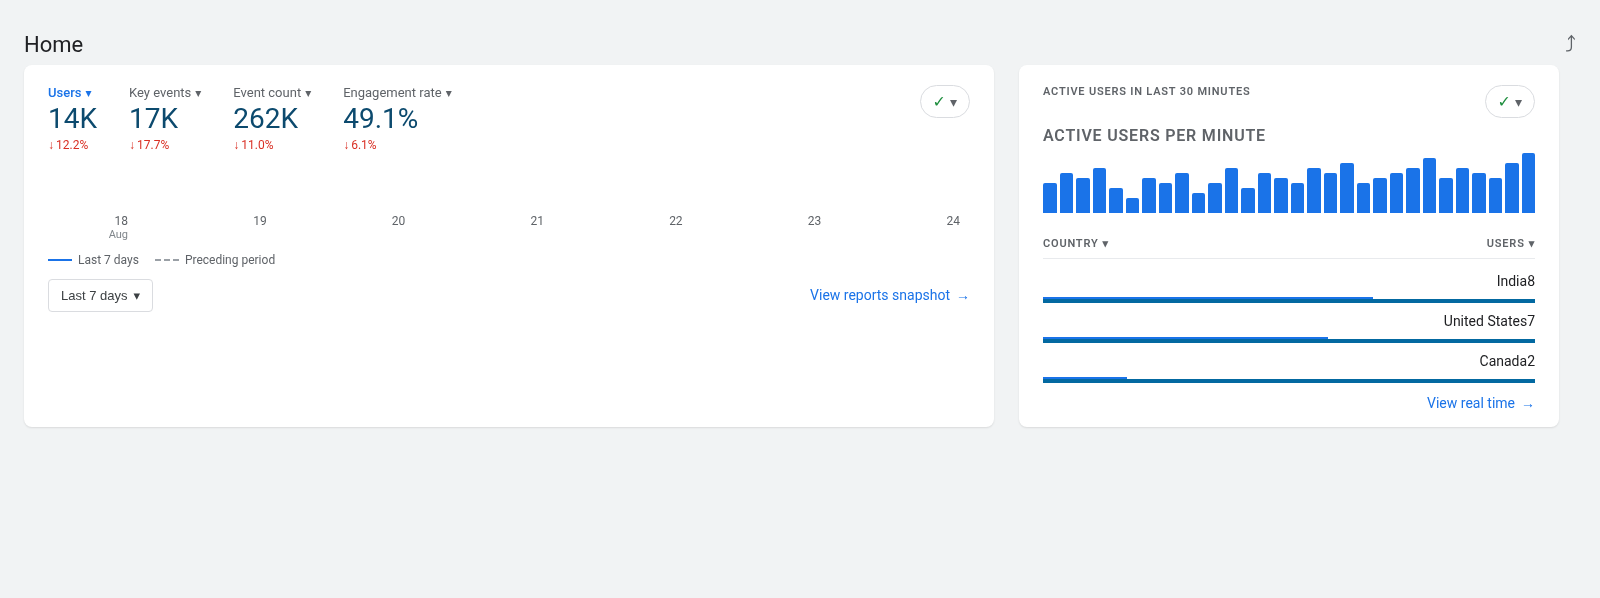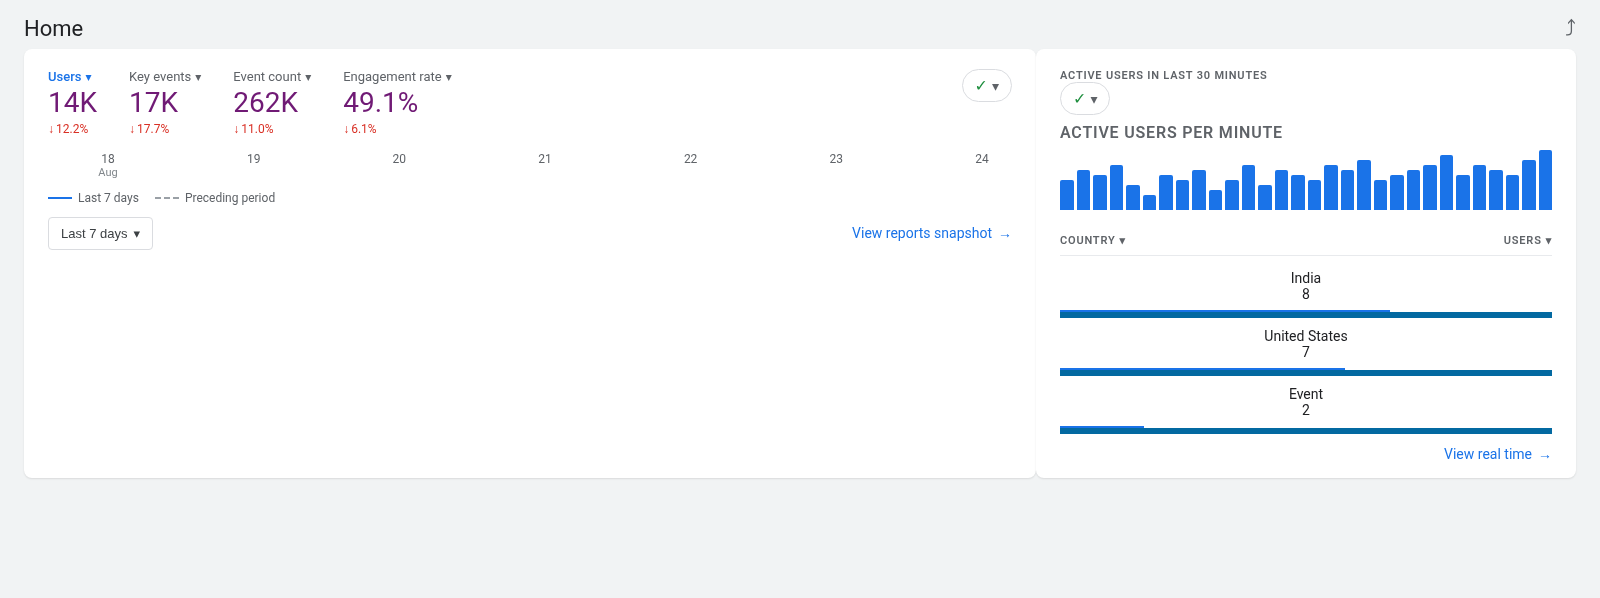--- a/index.html
+++ b/index.html
@@ -6,37 +6,37 @@
     body {
       font-family: 'Google Sans', Roboto, Arial, sans-serif;
       background: #f1f3f4;
       color: #202124;
       font-size: 14px;
     }
     .page-header {
       display: flex;
       align-items: center;
       justify-content: space-between;
-      padding: 16px 24px 8px 24px;
+      padding: 32px 24px 8px 24px;
       background: #f1f3f4;
     }
     .page-title {
       font-size: 22px;
       font-weight: 400;
       color: #202124;
     }
     .header-icon {
       color: #5f6368;
       font-size: 22px;
       cursor: pointer;
     }
     .main-content {
       display: flex;
-      gap: 0;
-      padding: 0 24px 24px 24px;
+      gap: 25px;
+      padding: 0 41px 24px 24px;
     }
     
     .left-card {
       flex: 1;
       background: #fff;
       border-radius: 8px;
       box-shadow: 0 1px 2px rgba(0,0,0,0.1);
       padding: 20px 24px 16px 24px;
       min-width: 0;
     }
@@ -62,21 +62,21 @@
     .metric-label.active {
       color: #1a73e8;
       font-weight: 500;
     }
     .metric-label .chevron {
       font-size: 12px;
     }
     .metric-value {
       font-size: 28px;
       font-weight: 400;
-      color: #701a75;
+      color: #0c4a6e;
       line-height: 1.2;
     }
     .metric-change {
       font-size: 12px;
       display: flex;
       align-items: center;
       gap: 2px;
     }
     .metric-change.down {
       color: #d93025;
@@ -114,22 +114,23 @@
     }
     .chart-labels-x {
       display: flex;
       justify-content: space-between;
       padding: 0 0 0 0;
       font-size: 12px;
       color: #5f6368;
       margin-top: 4px;
     }
     .x-label {
-      text-align: center;
+      text-align: right;
       min-width: 40px;
+      margin-top: 46px;
     }
     .x-label-sub {
       font-size: 11px;
       color: #80868b;
     }
     .chart-footer {
       display: flex;
       align-items: center;
       justify-content: space-between;
       margin-top: 12px;
@@ -185,21 +186,20 @@
       box-shadow: 0 1px 2px rgba(0,0,0,0.1);
       padding: 20px 24px 16px 24px;
       display: flex;
       flex-direction: column;
     }
     .realtime-header {
       display: flex;
       justify-content: space-between;
       align-items: flex-start;
       margin-bottom: 8px;
-      flex-direction: column;
     }
     .realtime-label {
       font-size: 11px;
       font-weight: 600;
       letter-spacing: 0.8px;
       color: #5f6368;
       text-transform: uppercase;
     }
     .realtime-count {
       font-size: 52px;
@@ -241,26 +241,25 @@
       letter-spacing: 0.8px;
       color: #5f6368;
       text-transform: uppercase;
       display: flex;
       align-items: center;
       gap: 4px;
       cursor: pointer;
     }
     .country-row {
       display: flex;
-      justify-content: space-between;
+      justify-content: flex-end;
       align-items: center;
       padding: 10px 0;
-      border-bottom: 6px solid #0369a1;
+      border-bottom: 4px solid #0369a1;
       position: relative;
-      flex-direction: column;
     }
     .country-name {
       font-size: 14px;
       color: #202124;
     }
     .country-bar-underline {
       position: absolute;
       bottom: 0;
       left: 0;
       height: 2px;
@@ -456,21 +455,21 @@
       <span class="country-name">India</span>
       <span class="country-users">8</span>
       <div class="country-bar-underline" style="width:67%"></div>
     </div>
         <div class="country-row">
       <span class="country-name">United States</span>
       <span class="country-users">7</span>
       <div class="country-bar-underline" style="width:58%"></div>
     </div>
         <div class="country-row">
-      <span class="country-name">Event</span>
+      <span class="country-name">Canada</span>
       <span class="country-users">2</span>
       <div class="country-bar-underline" style="width:17%"></div>
     </div>
       </div>
 
     <div class="right-card-footer">
       <a class="view-link">
         <span>View real time</span>
         <span>→</span>
       </a>

